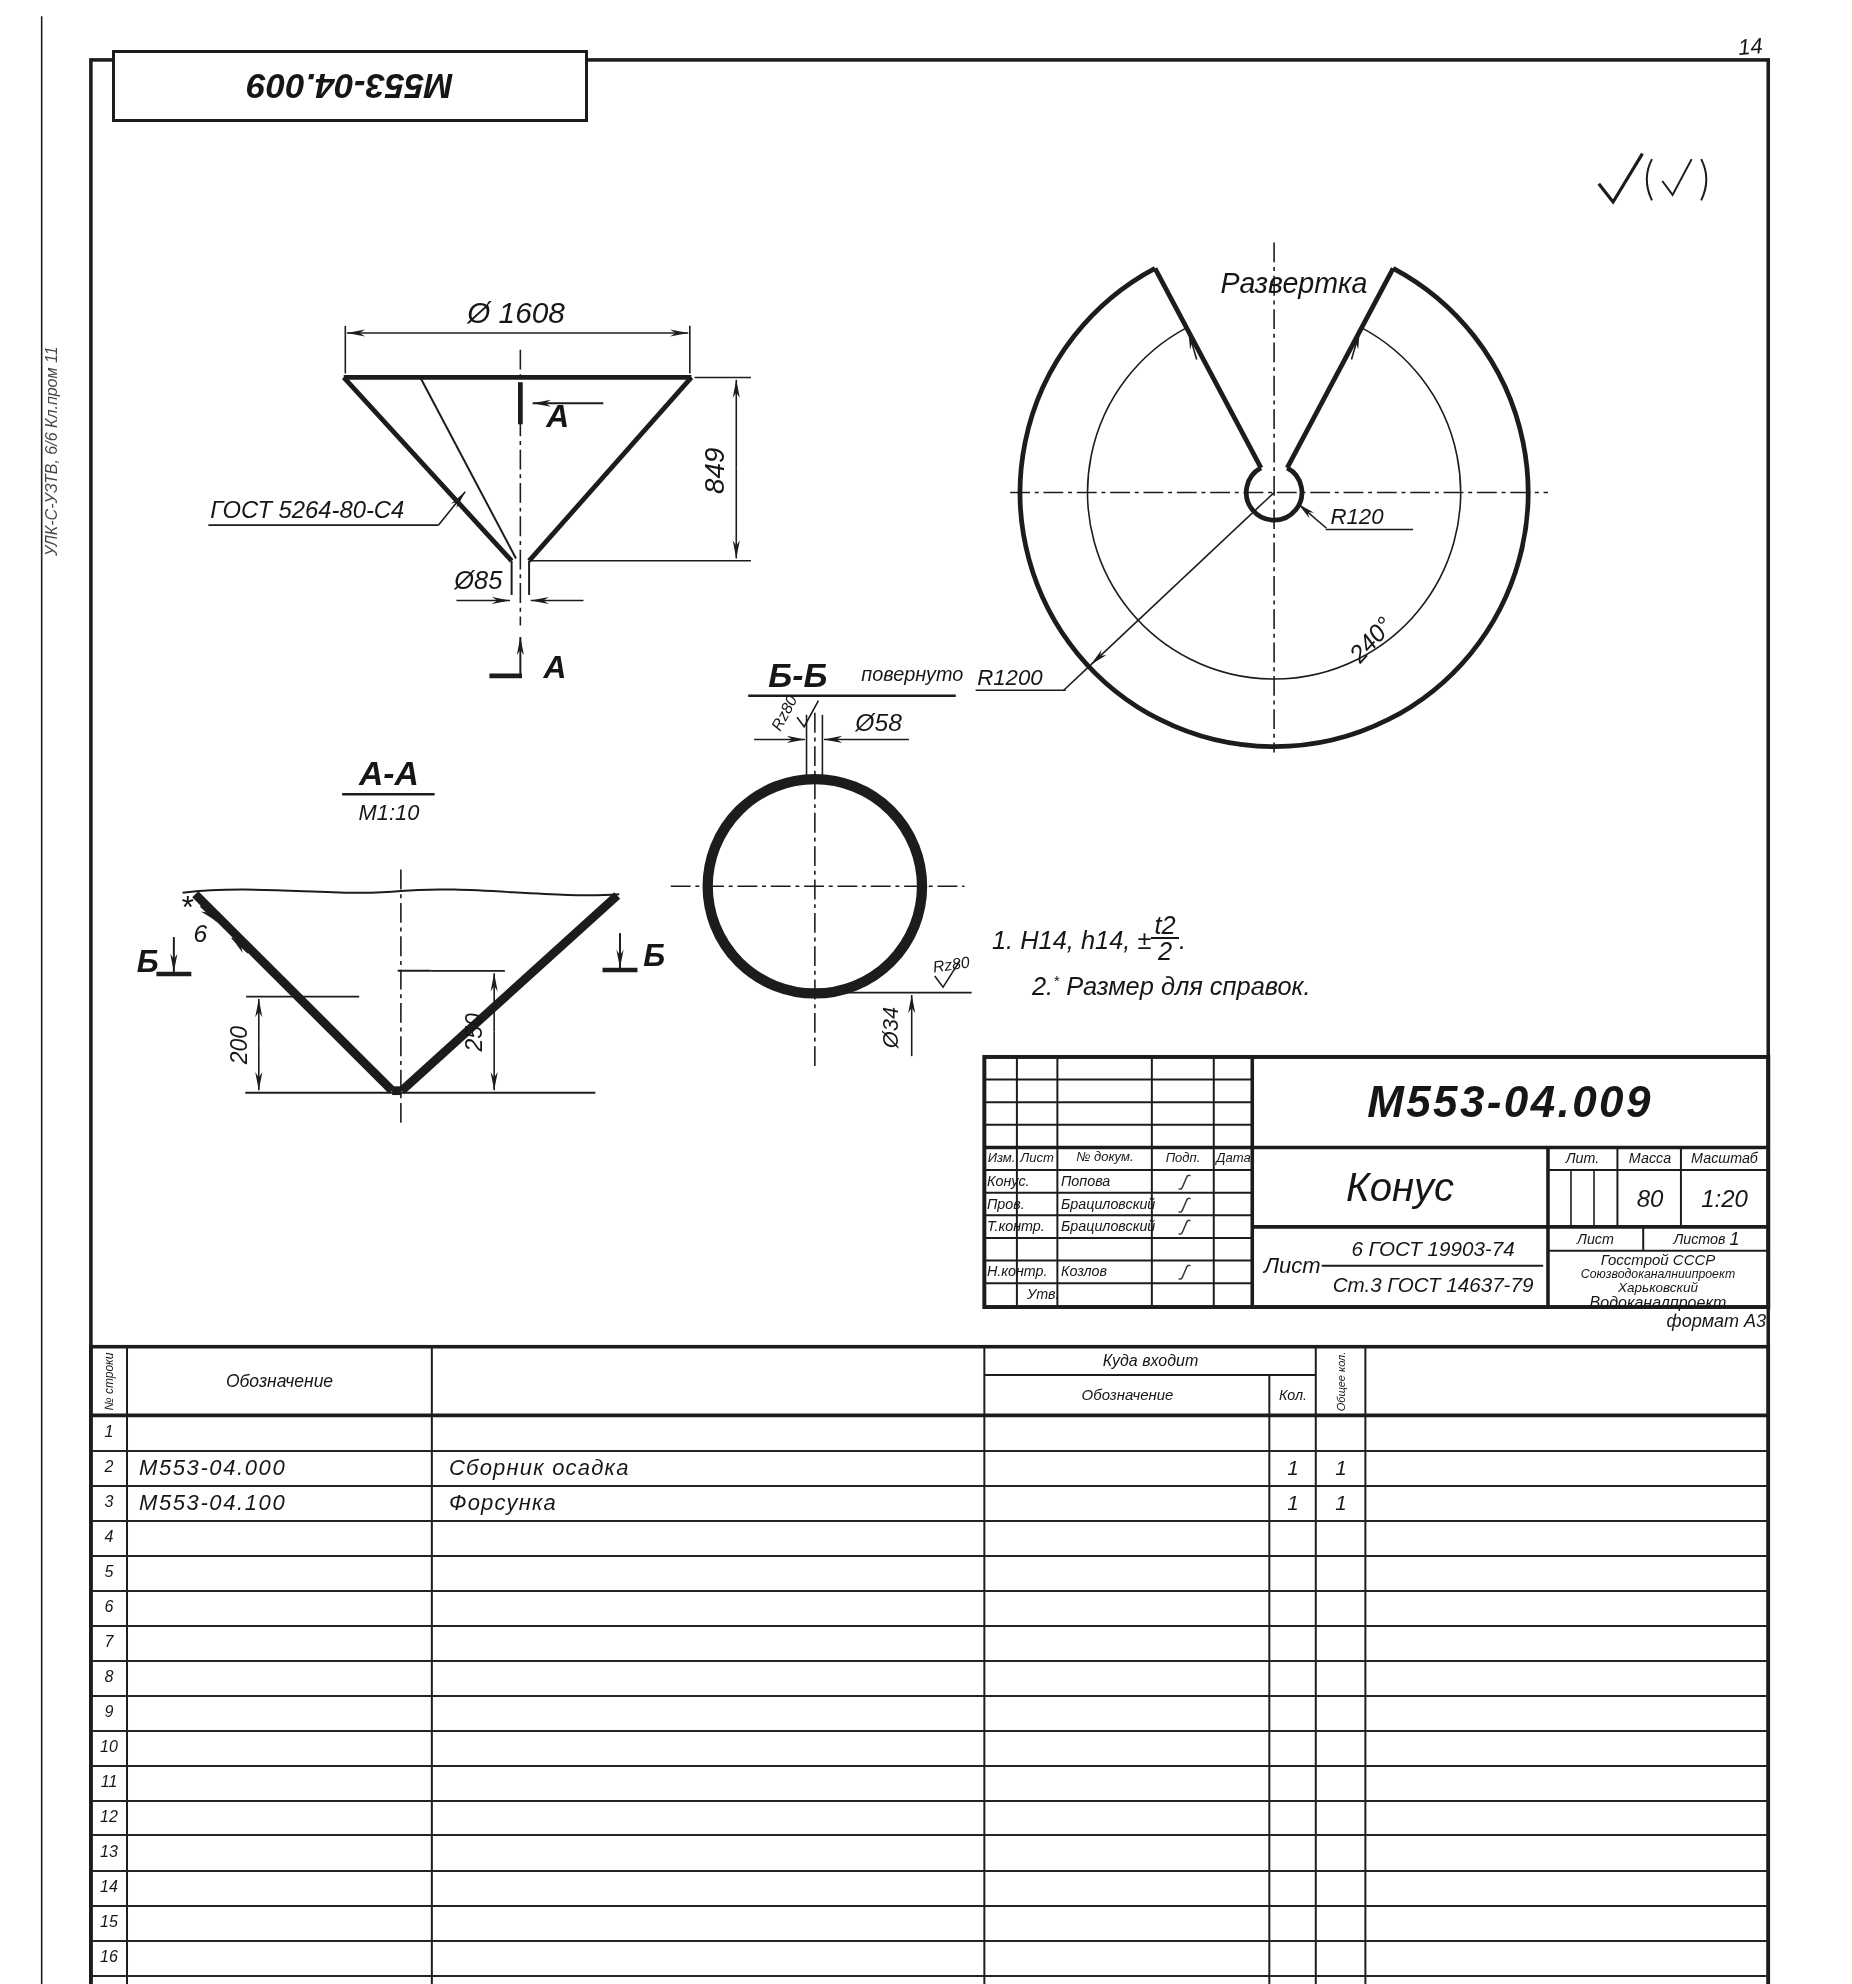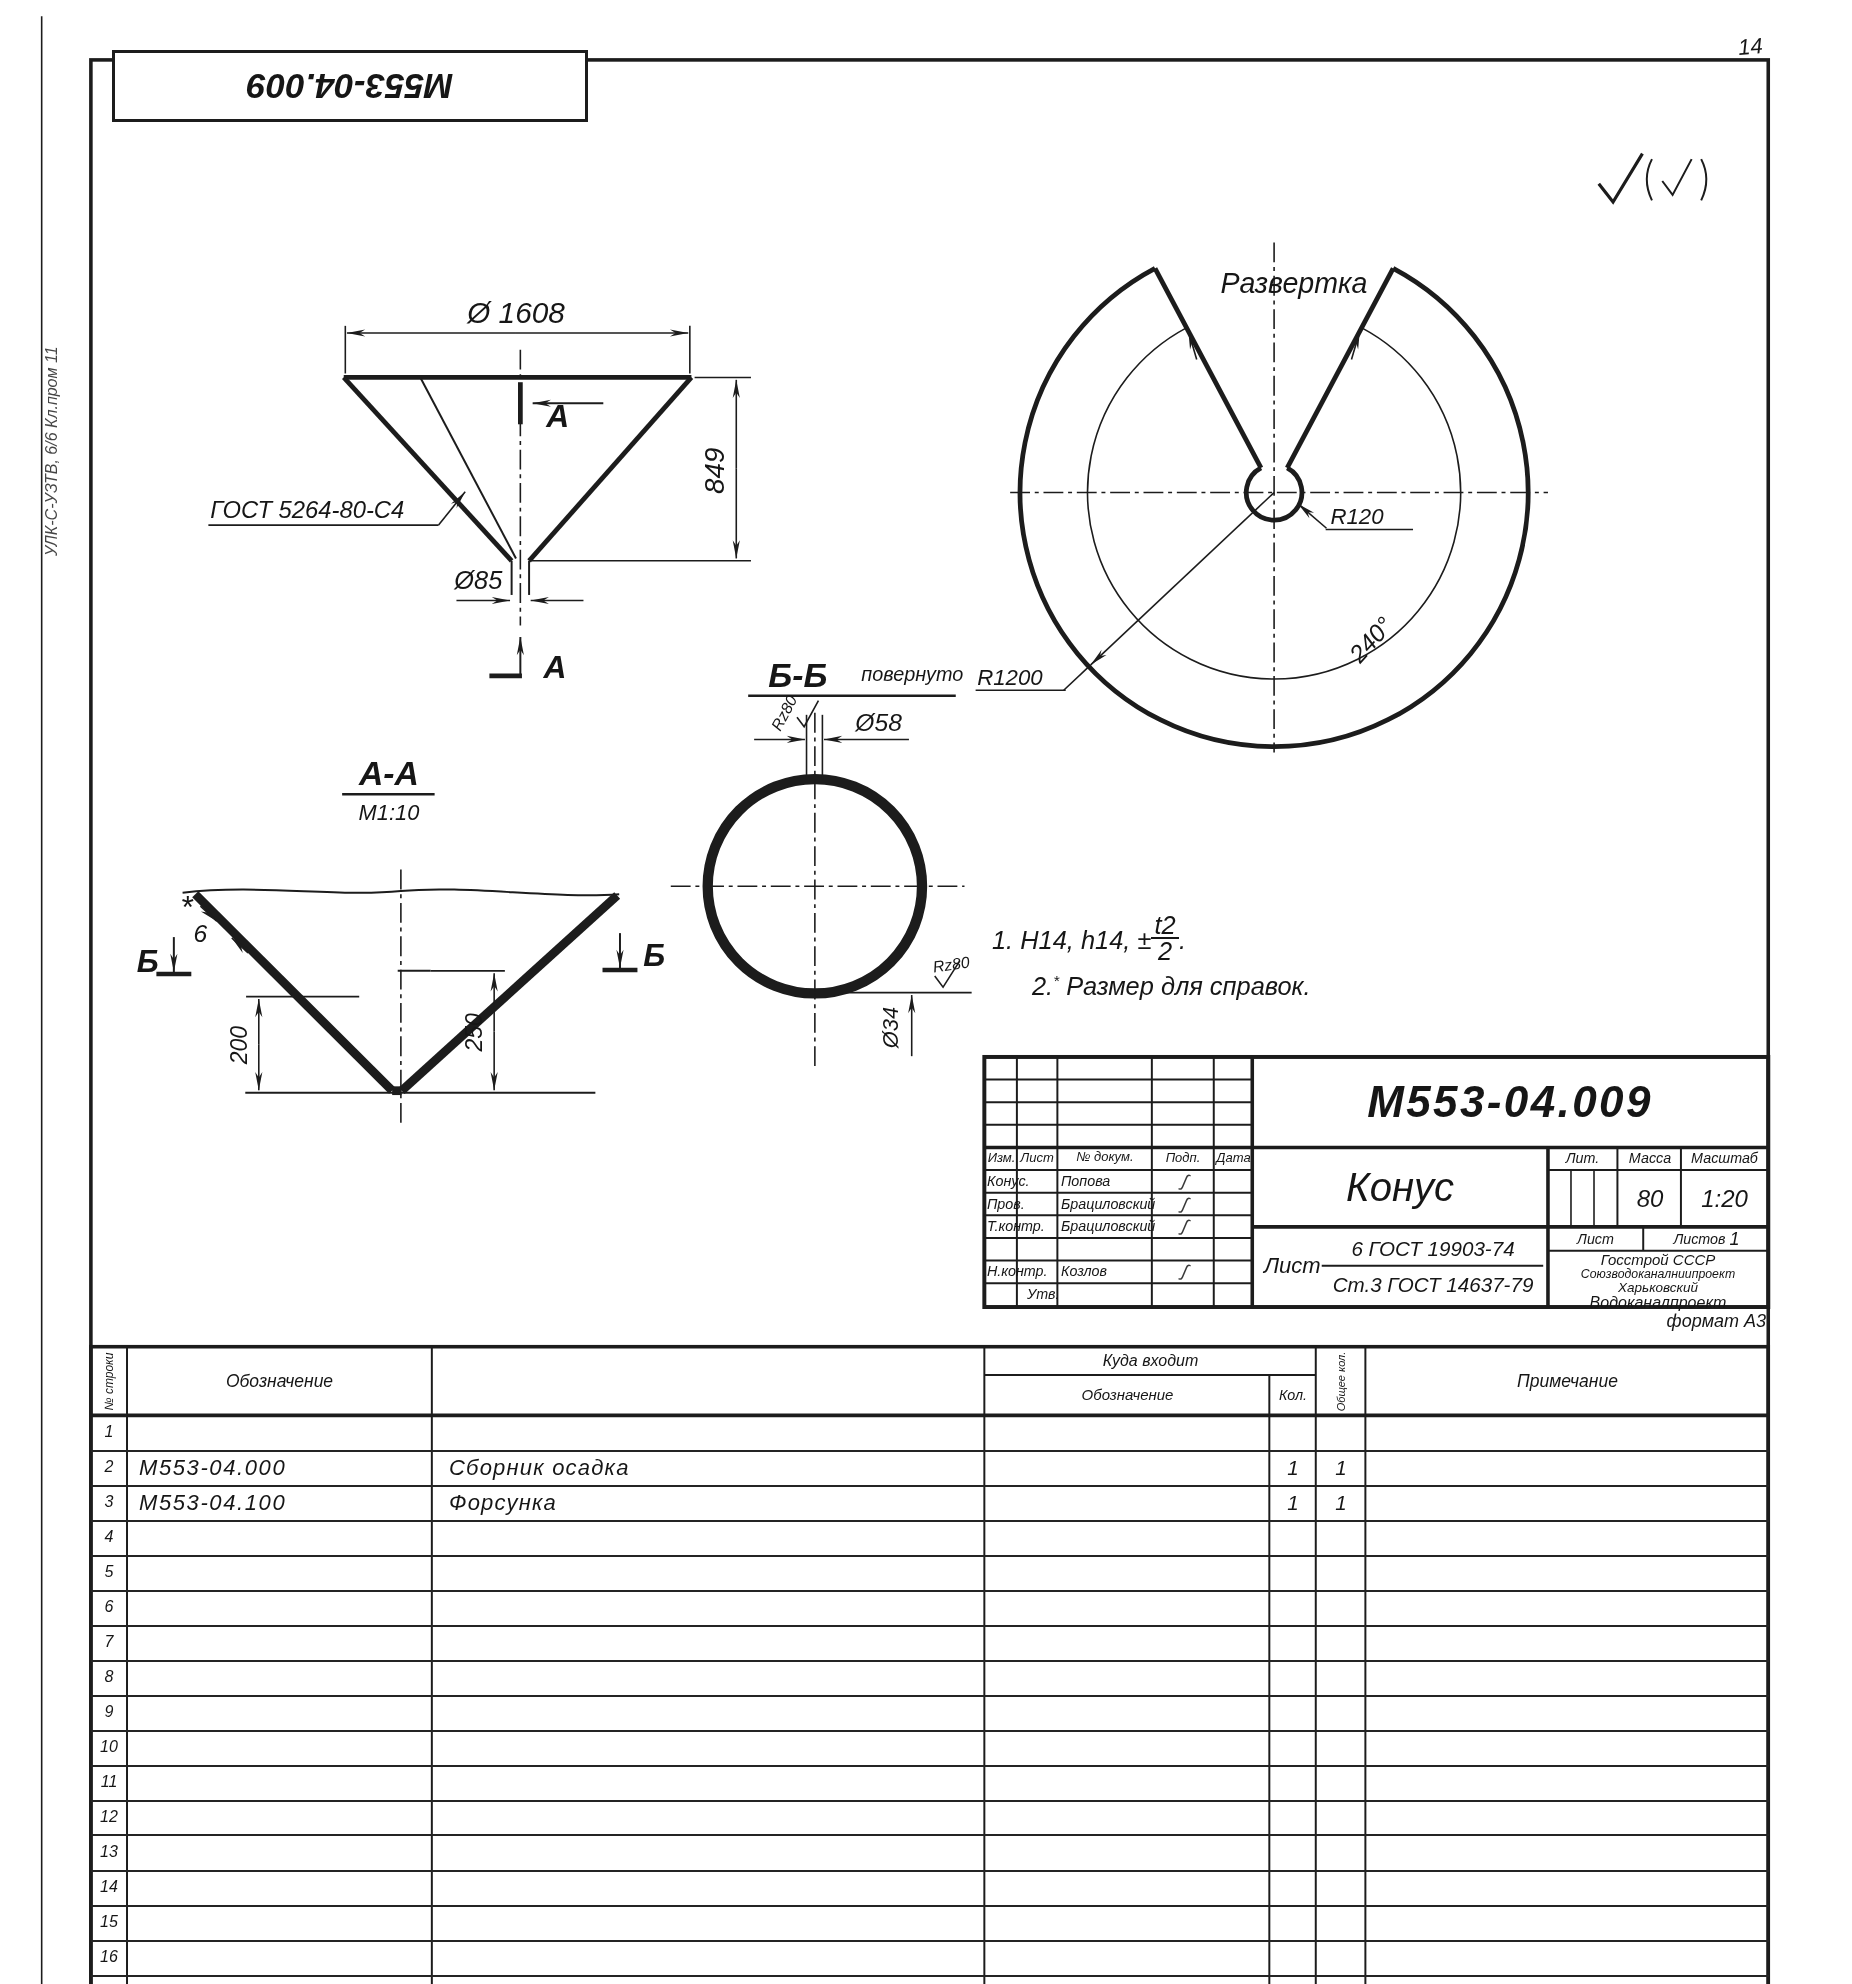--- a/index.html
+++ b/index.html
@@ -276,21 +276,20 @@
     <div style="font-size:16px;">Водоканалпроект</div>
   </div>
   <div class="t" style="left:1568px;top:1312px;width:198px;text-align:right;font-size:18px;">формат А3</div>
 
   <div class="t c" style="left:91px;top:1347px;width:36px;height:69px;font-size:12px;transform:rotate(-90deg);">№ строки</div>
   <div class="t c" style="left:127px;top:1347px;width:305px;height:69px;font-size:17.5px;">Обозначение</div>
   <div class="t c" style="left:985px;top:1347px;width:331px;height:28px;font-size:16px;">Куда входит</div>
   <div class="t c" style="left:985px;top:1375px;width:285px;height:40px;font-size:15px;">Обозначение</div>
   <div class="t c" style="left:1270px;top:1375px;width:46px;height:40px;font-size:14.3px;">Кол.</div>
   <div class="t c" style="left:1316px;top:1347px;width:50px;height:69px;font-size:11px;transform:rotate(-90deg);">Общее кол.</div>
-  <div class="t c" style="left:1366px;top:1347px;width:403px;height:69px;font-size:17.5px;">Примечание</div>
 
   <div id="spec-rows" style="position:absolute;left:0;top:0;">
       <div class="t c" style="left: 91px; top: 1415px; width: 36px; height: 35px; font-size: 16px;">1</div>
       <div class="hl" style="left: 91px; top: 1450px; width: 1678px; height: 1.6px;"></div>
       <div class="t c" style="left: 91px; top: 1450px; width: 36px; height: 35px; font-size: 16px;">2</div>
       <div class="hl" style="left: 91px; top: 1485px; width: 1678px; height: 1.6px;"></div>
       <div class="t c" style="left: 91px; top: 1485px; width: 36px; height: 35px; font-size: 16px;">3</div>
       <div class="hl" style="left: 91px; top: 1520px; width: 1678px; height: 1.6px;"></div>
       <div class="t c" style="left: 91px; top: 1520px; width: 36px; height: 35px; font-size: 16px;">4</div>
       <div class="hl" style="left: 91px; top: 1555px; width: 1678px; height: 1.6px;"></div>

